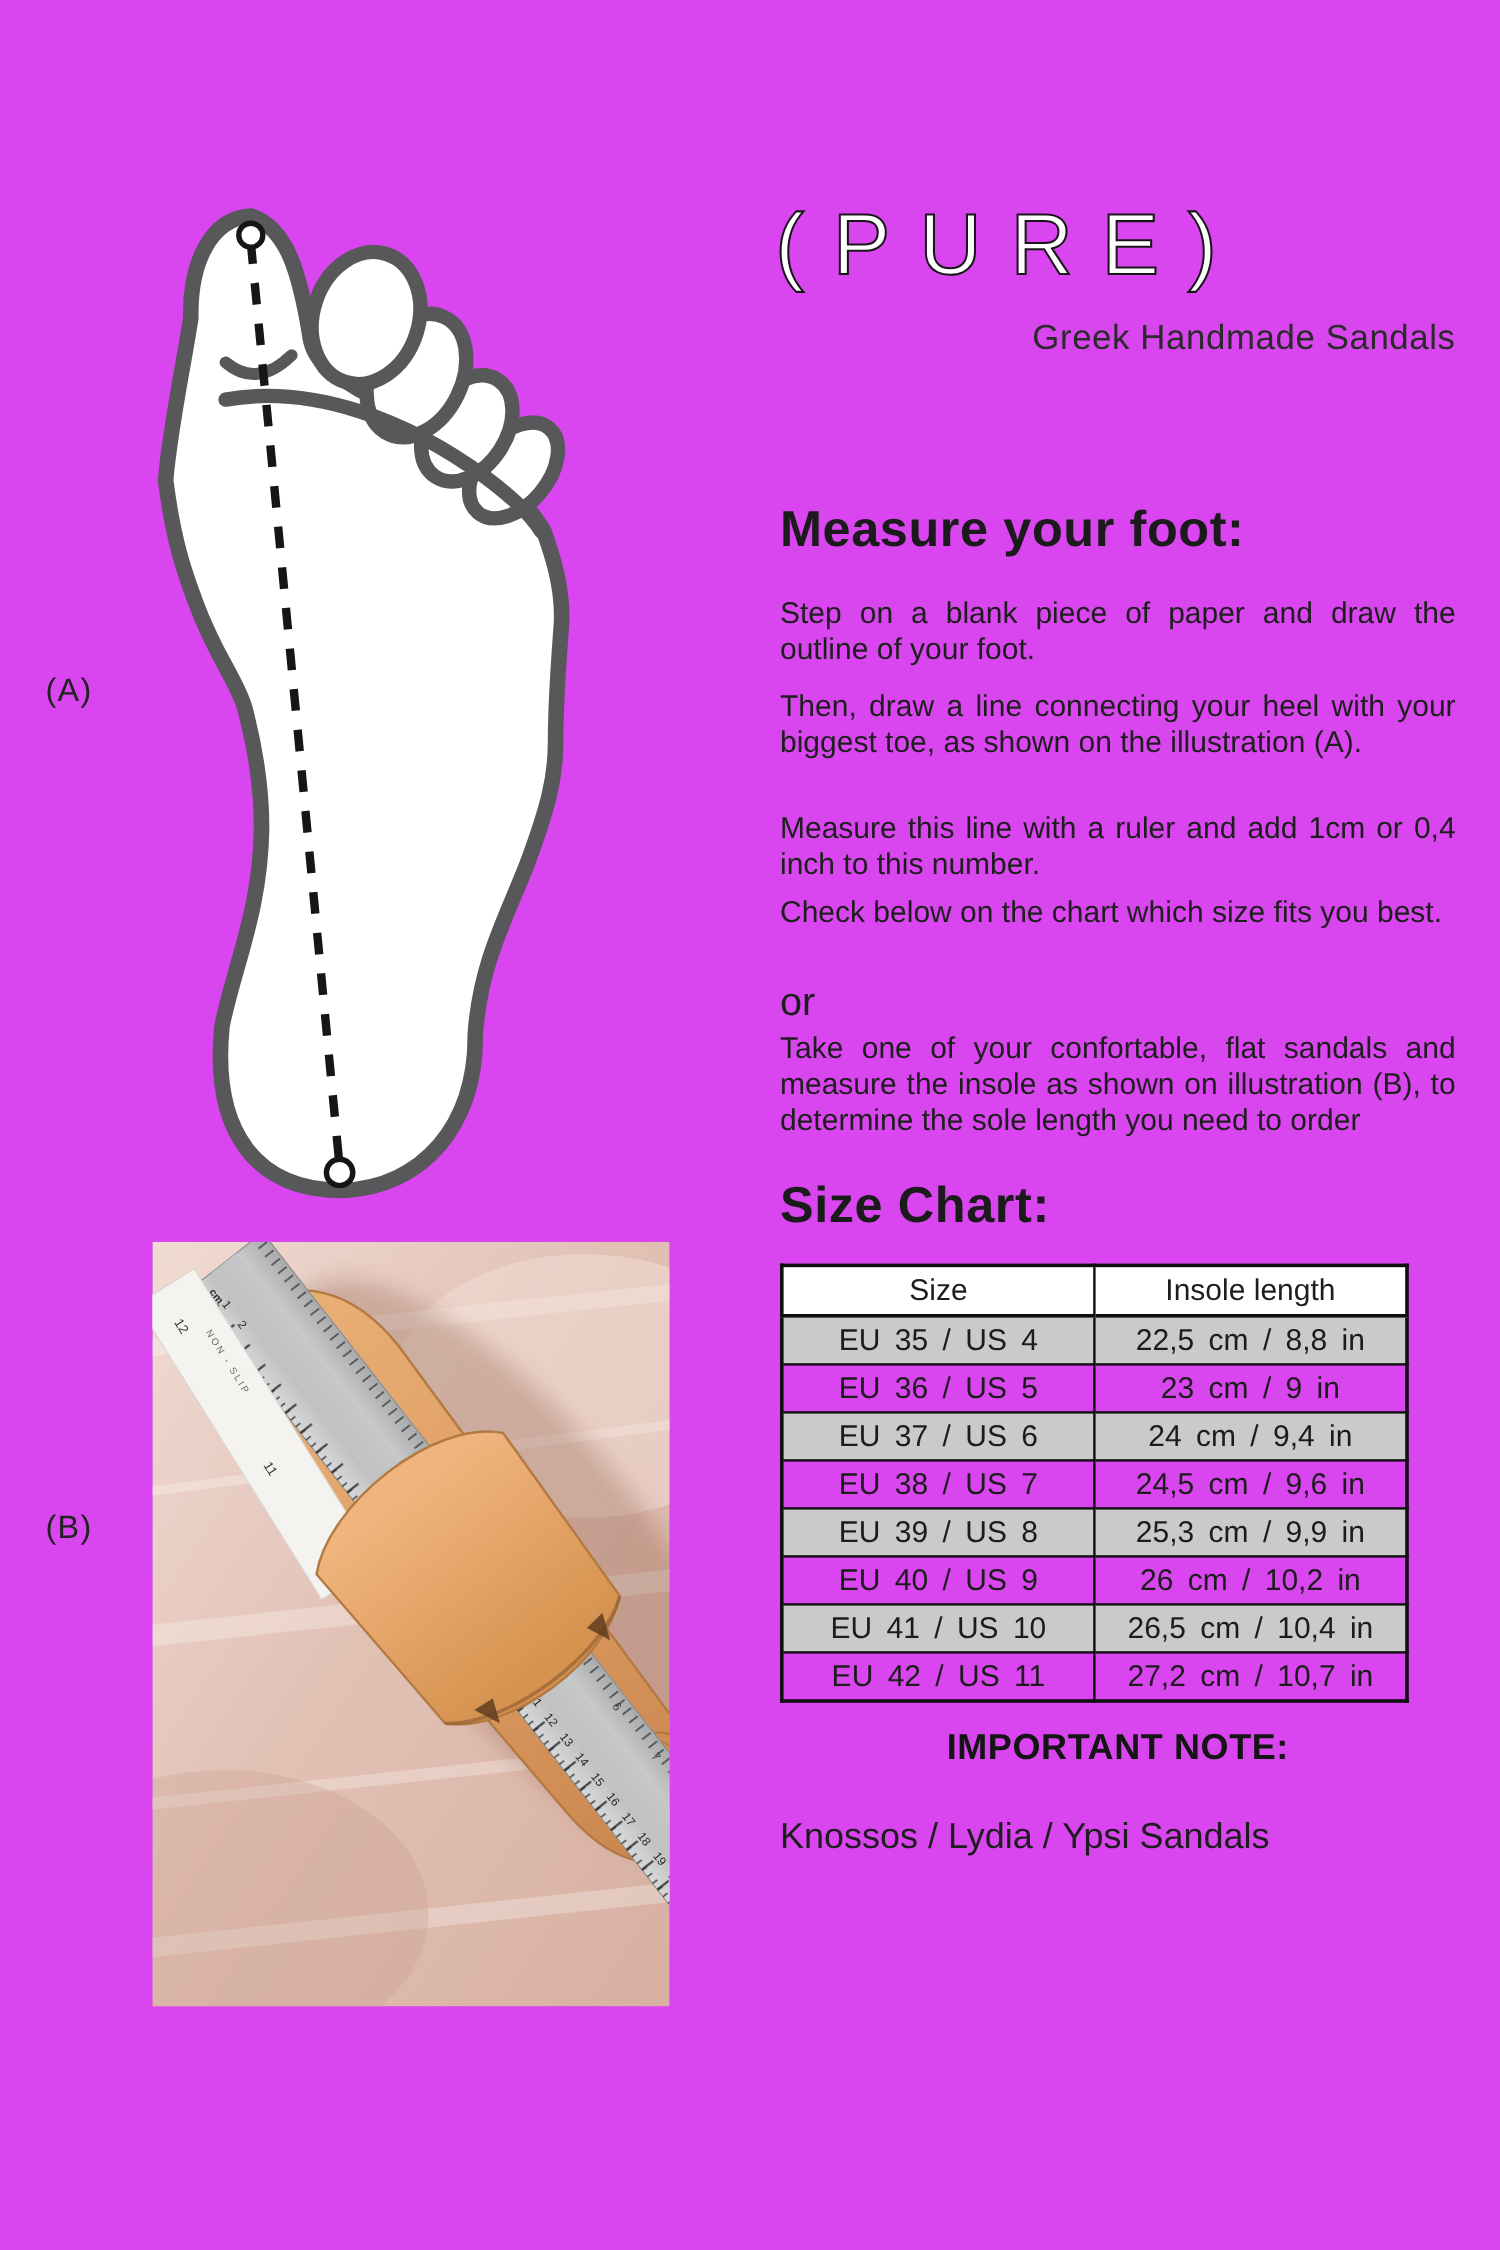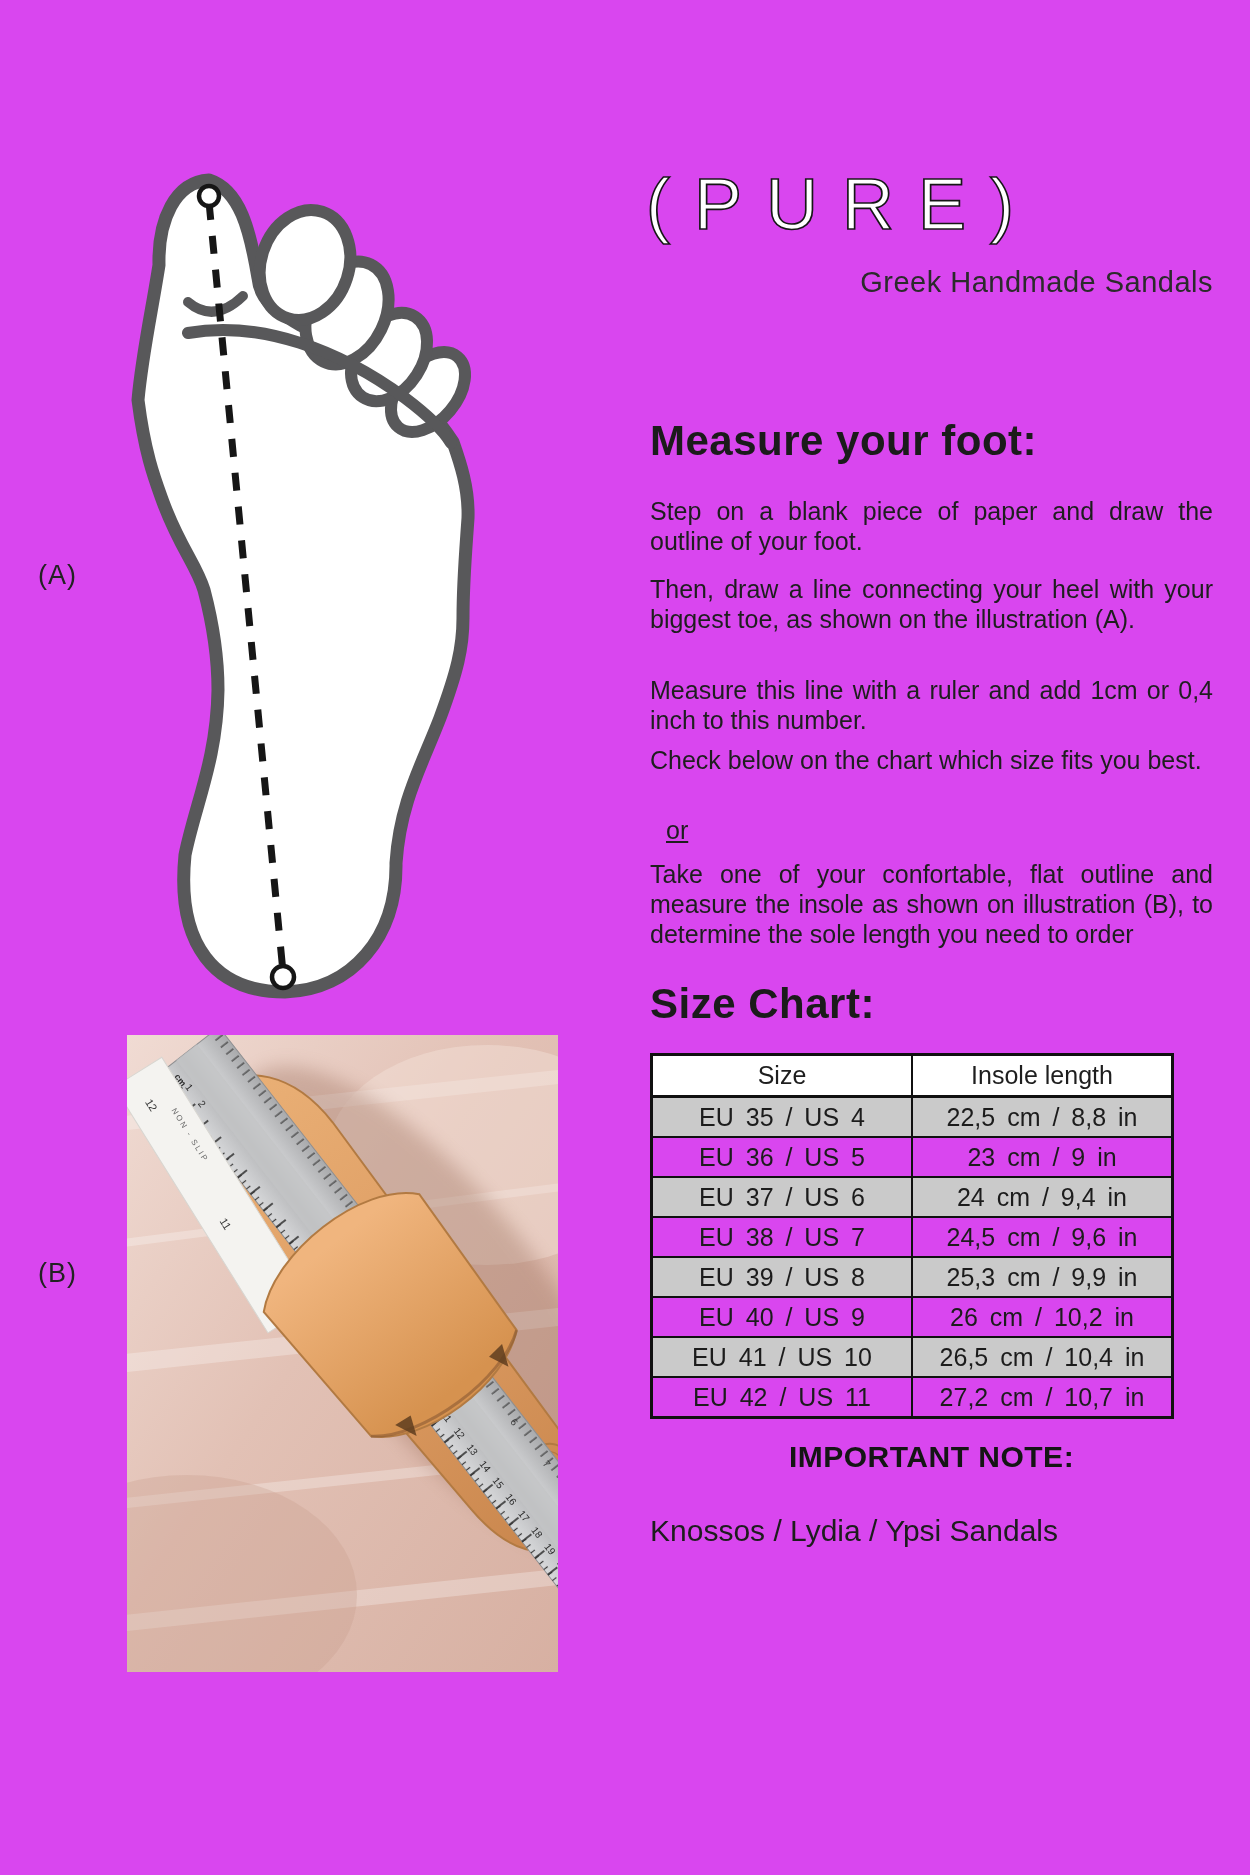--- a/index.html
+++ b/index.html
@@ -13,21 +13,21 @@
   @supports (-webkit-text-stroke:1px black){
     .brand-title{color:#ffffff;-webkit-text-stroke:1.7px #161616;}
   }
   .brand-subtitle{left:650px;top:266px;width:563px;text-align:right;font-size:29px;
                   font-weight:400;color:#2b2b2b;letter-spacing:0.5px;}
 
   .section-heading{left:650px;font-size:42px;font-weight:600;color:#1b1b1b;letter-spacing:0.5px;}
 
   .para{left:650px;width:563px;font-size:25px;line-height:30px;text-align:justify;
         color:#1e1e1e;}
-  .or-line{left:650px;font-size:25px;text-decoration:underline;color:#1e1e1e;margin-left:16px;}
+  .or-line{left:650px;font-size:33px;color:#1e1e1e;}
 
   .fig-label{left:38px;font-size:27px;color:#222;letter-spacing:1px;}
 
   table.size-chart{position:absolute;left:650px;top:1053px;width:524px;
     border-collapse:collapse;table-layout:fixed;border:3px solid #101010;}
   table.size-chart th{height:37px;font-size:25px;font-weight:500;background:#fff;
     border:2px solid #101010;border-bottom:3px solid #101010;text-align:center;vertical-align:middle;}
   table.size-chart td{height:36px;font-size:25px;font-weight:400;border:2px solid #101010;
     text-align:center;vertical-align:middle;word-spacing:5px;color:#1c1c1c;}
   tr.g td{background:#cacaca;}
@@ -198,21 +198,21 @@
       <path d="M 52,96 l 9,20 l 9,-22 Z" fill="#5f3d1f" opacity="0.85"></path>
     </g>
   </svg>
 
   <div class="abs section-heading" style="top:417px">Measure your foot:</div>
   <div class="abs para" style="top:496px">Step on a blank piece of paper and draw the outline of your foot.</div>
   <div class="abs para" style="top:574px">Then, draw a line connecting your heel with your biggest toe, as shown on the illustration (A).</div>
   <div class="abs para" style="top:675px">Measure this line with a ruler and add 1cm or 0,4 inch to this number.</div>
   <div class="abs para" style="top:745px">Check below on the chart which size fits you best.</div>
   <div class="abs or-line" style="top:816px">or</div>
-  <div class="abs para" style="top:859px">Take one of your confortable, flat outline and measure the insole as shown on illustration (B), to determine the sole length you need to order</div>
+  <div class="abs para" style="top:859px">Take one of your confortable, flat sandals and measure the insole as shown on illustration (B), to determine the sole length you need to order</div>
 
   <div class="abs section-heading" style="top:980px">Size Chart:</div>
 
   <table class="size-chart">
     <thead>
       <tr>
         <th>Size</th>
         <th>Insole length</th>
       </tr>
     </thead>

